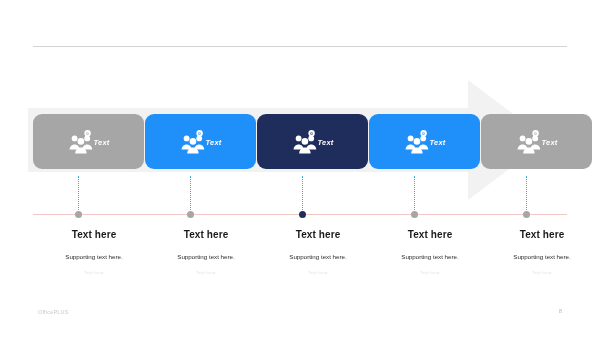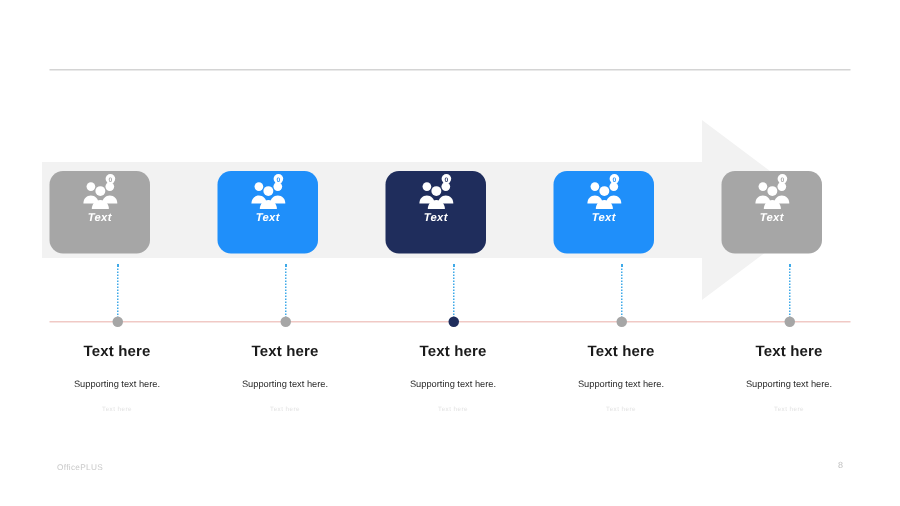--- a/index.html
+++ b/index.html
@@ -46,27 +46,27 @@
   .cards {
     position: absolute;
     left: 0;
     top: 114px;
     width: 600px;
     height: 62px;
   }
   .card {
     position: absolute;
     top: 0;
-    width: 67px;
+    width: 111px;
     height: 55px;
     border-radius: 9px;
     display: flex;
-    flex-direction: column;
+    flex-direction: row;
     align-items: center;
-    justify-content: flex-start;
+    justify-content: center;
     box-sizing: border-box;
     padding-top: 2px;
   }
   .card .ico {
     width: 26px;
     height: 24px;
     display: block;
     margin-bottom: 1px;
   }
   .card .ico svg { display:block; width:100%; height:100%; }
@@ -101,21 +101,21 @@
     position: absolute;
     top: 211px;
     width: 7px;
     height: 7px;
     border-radius: 50%;
   }
 
   
   .blocks {
     position: absolute;
-    left: 0;
+    left: 16px;
     top: 230px;
     width: 498px;
     height: 60px;
   }
   .block {
     position: absolute;
     top: 0;
     width: 150px;
     text-align: center;
   }

